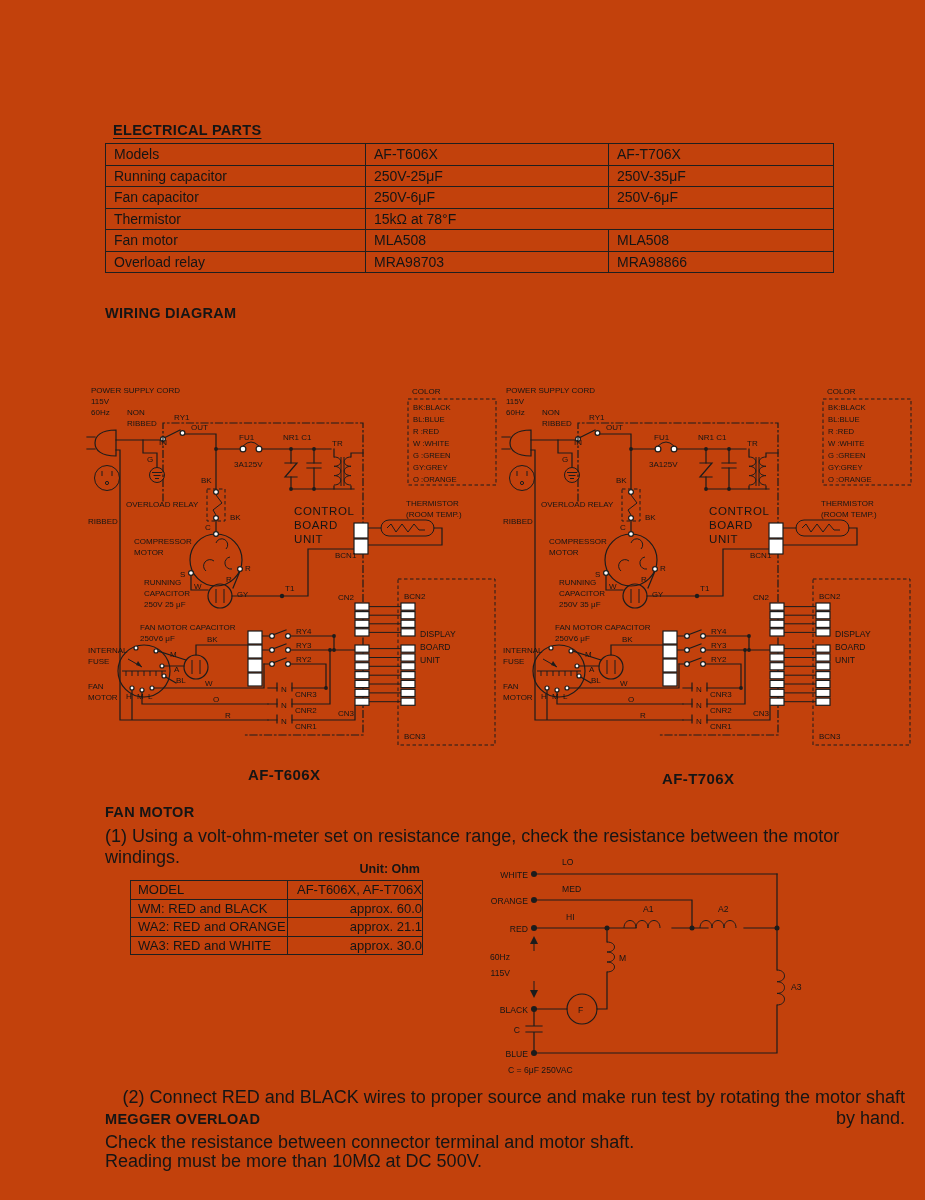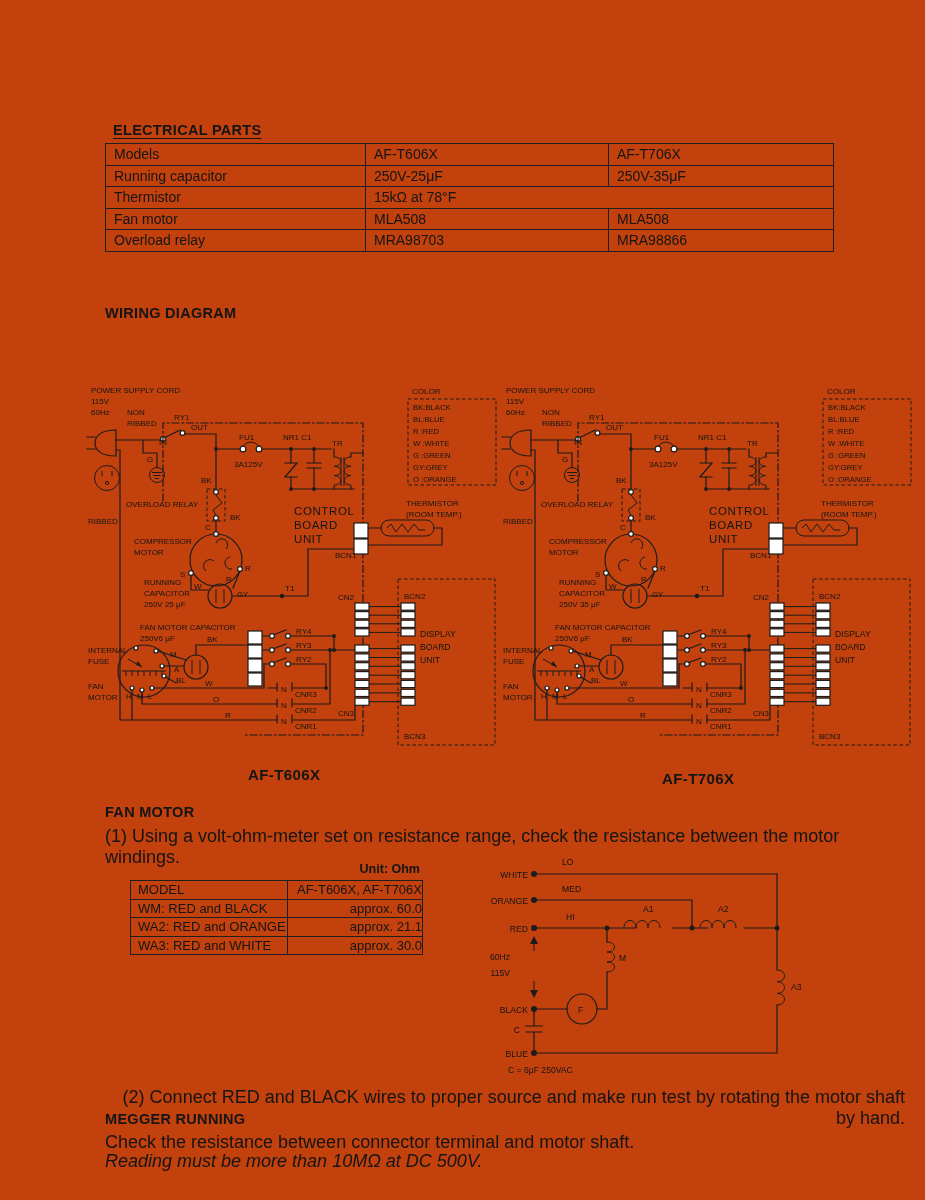--- a/index.html
+++ b/index.html
@@ -43,20 +43,25 @@
     <tbody>
         <tr>
           <td>Models</td>
           <td>AF-T606X</td>
           <td>AF-T706X</td>
         </tr>
     <tr>
           <td>Running capacitor</td>
           <td>250V-25μF</td>
           <td>250V-35μF</td>
+        </tr>
+    <tr>
+          <td>Fan capacitor</td>
+          <td>250V-6μF</td>
+          <td>250V-6μF</td>
         </tr>
     <tr>
           <td>Thermistor</td>
           <td colspan="2">15kΩ at 78°F</td>
         </tr>
     <tr>
           <td>Fan motor</td>
           <td>MLA508</td>
           <td>MLA508</td>
         </tr>
@@ -671,17 +676,17 @@
       <text class="f9" x="179" y="111">M</text>
       <text class="f9" x="138" y="163">F</text>
       <text class="f9" x="70" y="110" text-anchor="end">60Hz</text>
       <text class="f9" x="70" y="126" text-anchor="end">115V</text>
       <text class="f9" x="80" y="183" text-anchor="end">C</text>
       <text class="f9" x="68" y="223">C = 6μF 250VAC</text>
     </svg>
   </div>
 
   <div class="txt" style="left:105px;top:1087px;width:800px;text-align:right;">(2) Connect RED and BLACK wires to proper source and make run test by rotating the motor shaft by hand.</div>
-  <div class="hd" style="left:105px;top:1111px;">MEGGER RUNNING</div>
+  <div class="hd" style="left:105px;top:1111px;">MEGGER OVERLOAD</div>
   <div class="txt" style="left:105px;top:1132px;">Check the resistance between connector terminal and motor shaft.</div>
-  <div class="txt" style="left:105px;top:1151px;font-style:italic;">Reading must be more than 10MΩ at DC 500V.</div>
+  <div class="txt" style="left:105px;top:1151px;">Reading must be more than 10MΩ at DC 500V.</div>
 
 </div>
 
 </body></html>

